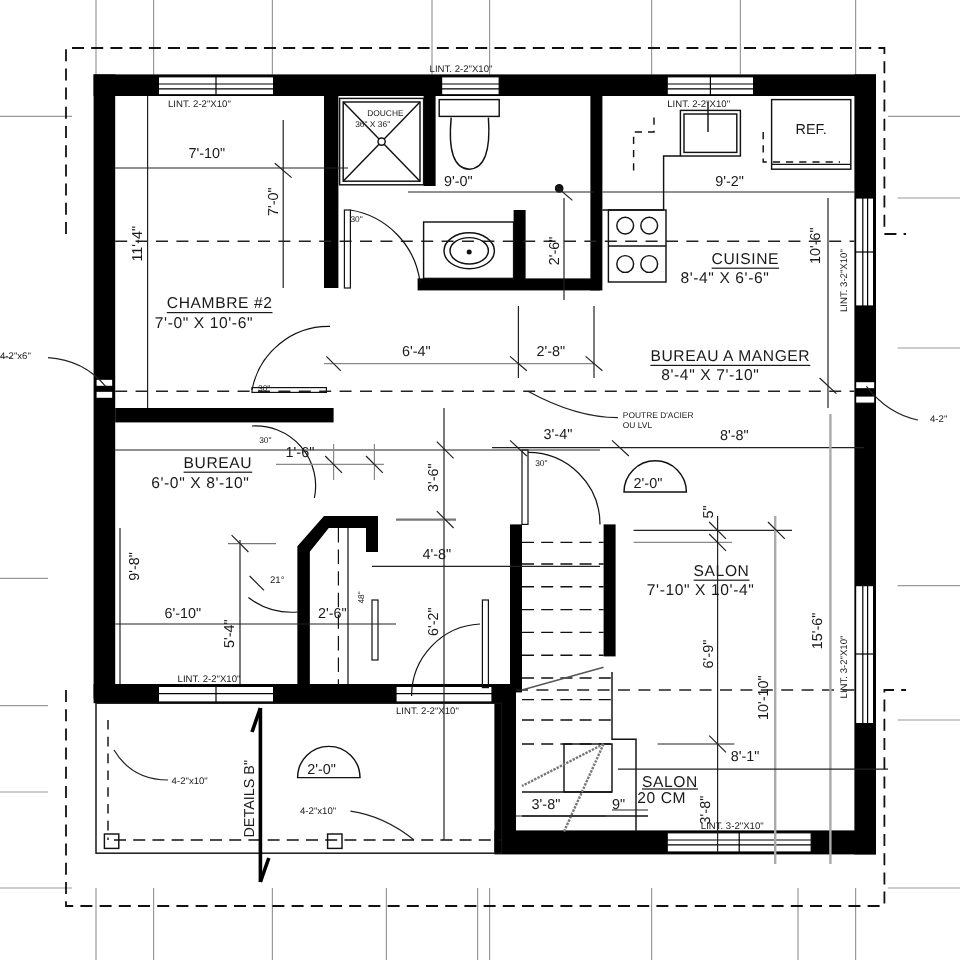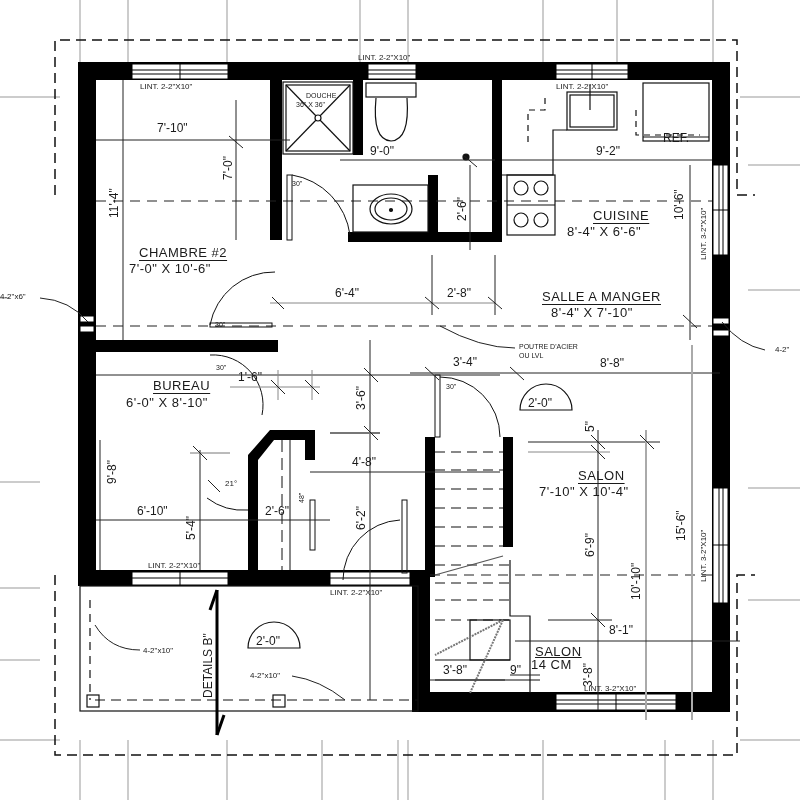--- a/index.html
+++ b/index.html
@@ -281,34 +281,34 @@
       <line x1="208" y1="480" x2="220" y2="492"></line>
   </g>
 </svg>
 
 <div class="lbl room-name" style="left:139px;top:246px;text-align:right;">CHAMBRE #2</div>
 <div class="lbl room-dim" style="left:129px;top:262px;">7'-0" X 10'-6"</div>
 
 <div class="lbl room-name" style="left:593px;top:209px;">CUISINE</div>
 <div class="lbl room-dim" style="left:567px;top:225px;">8'-4" X 6'-6"</div>
 
-<div class="lbl room-name" style="left:542px;top:290px;">SALLE A MANGER</div>
+<div class="lbl room-name" style="left:542px;top:290px;">BUREAU A MANGER</div>
 <div class="lbl room-dim" style="left:551px;top:306px;">8'-4" X 7'-10"</div>
 
 <div class="lbl room-name" style="left:153px;top:379px;">BUREAU</div>
 <div class="lbl room-dim" style="left:126px;top:396px;">6'-0" X 8'-10"</div>
 
 <div class="lbl room-name" style="left:578px;top:469px;">SALON</div>
 <div class="lbl room-dim" style="left:539px;top:485px;">7'-10" X 10'-4"</div>
 
 <div class="lbl tiny" style="left:306px;top:92px;">DOUCHE</div>
 <div class="lbl tiny" style="left:296px;top:101px;">36" X 36"</div>
-<div class="lbl dim" style="left:663px;top:132px;">REF.</div>
+<div class="lbl dim" style="left:663px;top:102px;">REF.</div>
 <div class="lbl room-dim" style="left:535px;top:645px;text-decoration:underline;">SALON</div>
-<div class="lbl room-dim" style="left:531px;top:658px;">14 CM</div>
+<div class="lbl room-dim" style="left:531px;top:658px;">20 CM</div>
 <div class="lbl tiny" style="left:519px;top:343px;">POUTRE D'ACIER</div>
 <div class="lbl tiny" style="left:519px;top:352px;">OU LVL</div>
 <div class="lbl vert dim" style="left:202px;top:698px;">DETAILS B"</div>
 
 <div class="lbl small" style="left:140px;top:83px;">LINT. 2-2"X10"</div>
 <div class="lbl small" style="left:358px;top:54px;">LINT. 2-2"X10"</div>
 <div class="lbl small" style="left:556px;top:83px;">LINT. 2-2"X10"</div>
 <div class="lbl small vert" style="left:700px;top:260px;">LINT. 3-2"X10"</div>
 <div class="lbl small vert" style="left:700px;top:582px;">LINT. 3-2"X10"</div>
 <div class="lbl small" style="left:148px;top:562px;">LINT. 2-2"X10"</div>

